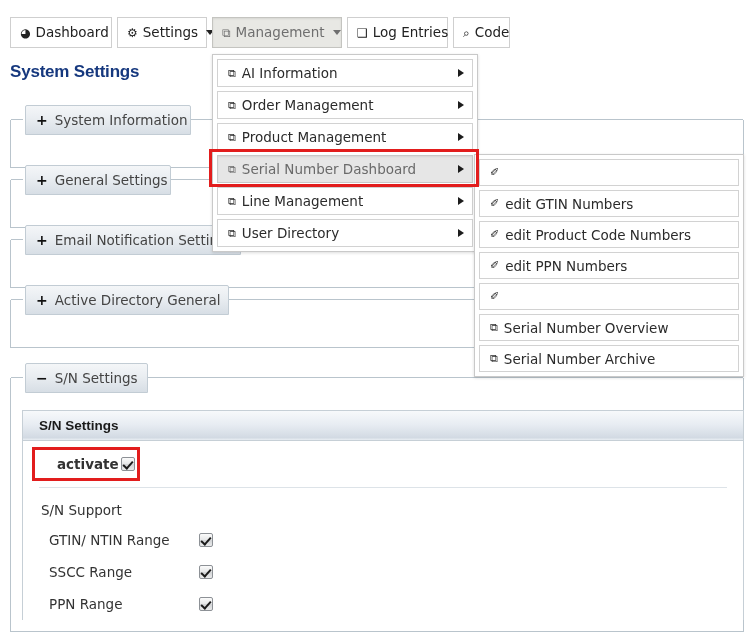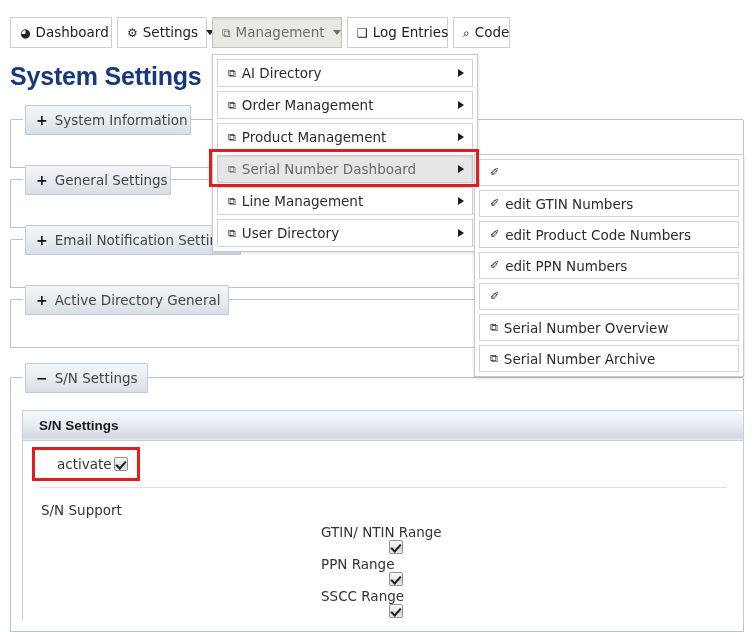--- a/index.html
+++ b/index.html
@@ -56,21 +56,21 @@
     border-left: 4px solid transparent;
     border-right: 4px solid transparent;
     border-top: 5px solid currentColor;
     margin-left: 3px;
   }
 
   
   #page-title {
     position: absolute;
     left: 10px; top: 62px;
-    font-size: 25px;
+    font-size: 17px;
     font-weight: bold;
     color: #16387e;
     font-family: "Liberation Sans", "DejaVu Sans", sans-serif;
     letter-spacing: -0.2px;
   }
 
   
   .fset {
     position: absolute;
     left: 10px;
@@ -140,33 +140,33 @@
   }
   #sn-panel-body { padding: 0; background: #ffffff; }
   .row-activate {
     height: 46px;
     display: flex;
     align-items: center;
     padding-left: 18px;
     gap: 2px;
     border-bottom: 1px solid #dde3e8;
     margin: 0 16px 0 16px;
+    font-weight: bold;
   }
   .row-activate .lbl { font-size: 13.5px; color: #333333; }
   .sup-title {
     padding: 14px 0 6px 18px;
     font-size: 13.5px;
     color: #333333;
   }
   .sup-row {
     display: flex;
     align-items: center;
     height: 32px;
     padding-left: 26px;
-    flex-direction: column;
   }
   .sup-row .lbl {
     font-size: 13.5px;
     color: #333333;
     width: 150px;
   }
 
   
   .cbx {
     width: 14px; height: 14px;
@@ -329,35 +329,35 @@
       <span class="lbl">activate</span>
       <span class="cbx checked"></span>
     </div>
     <div class="sup-title">S/N Support</div>
     <div id="sn-support-rows">
         <div class="sup-row">
           <span class="lbl">GTIN/ NTIN Range</span>
           <span class="cbx checked"></span>
         </div>
         <div class="sup-row">
+          <span class="lbl">SSCC Range</span>
+          <span class="cbx checked"></span>
+        </div>
+        <div class="sup-row">
           <span class="lbl">PPN Range</span>
           <span class="cbx checked"></span>
         </div>
-        <div class="sup-row">
-          <span class="lbl">SSCC Range</span>
-          <span class="cbx checked"></span>
-        </div>
       </div>
   </div>
 </div>
 
 <div class="menu" id="menu-management">
     <div class="mitem">
       <span class="mico">⧉</span>
-      <span class="mlabel">AI Directory</span>
+      <span class="mlabel">AI Information</span>
       <span class="arrow"></span>
     </div>
     <div class="mitem">
       <span class="mico">⧉</span>
       <span class="mlabel">Order Management</span>
       <span class="arrow"></span>
     </div>
     <div class="mitem">
       <span class="mico">⧉</span>
       <span class="mlabel">Product Management</span>

